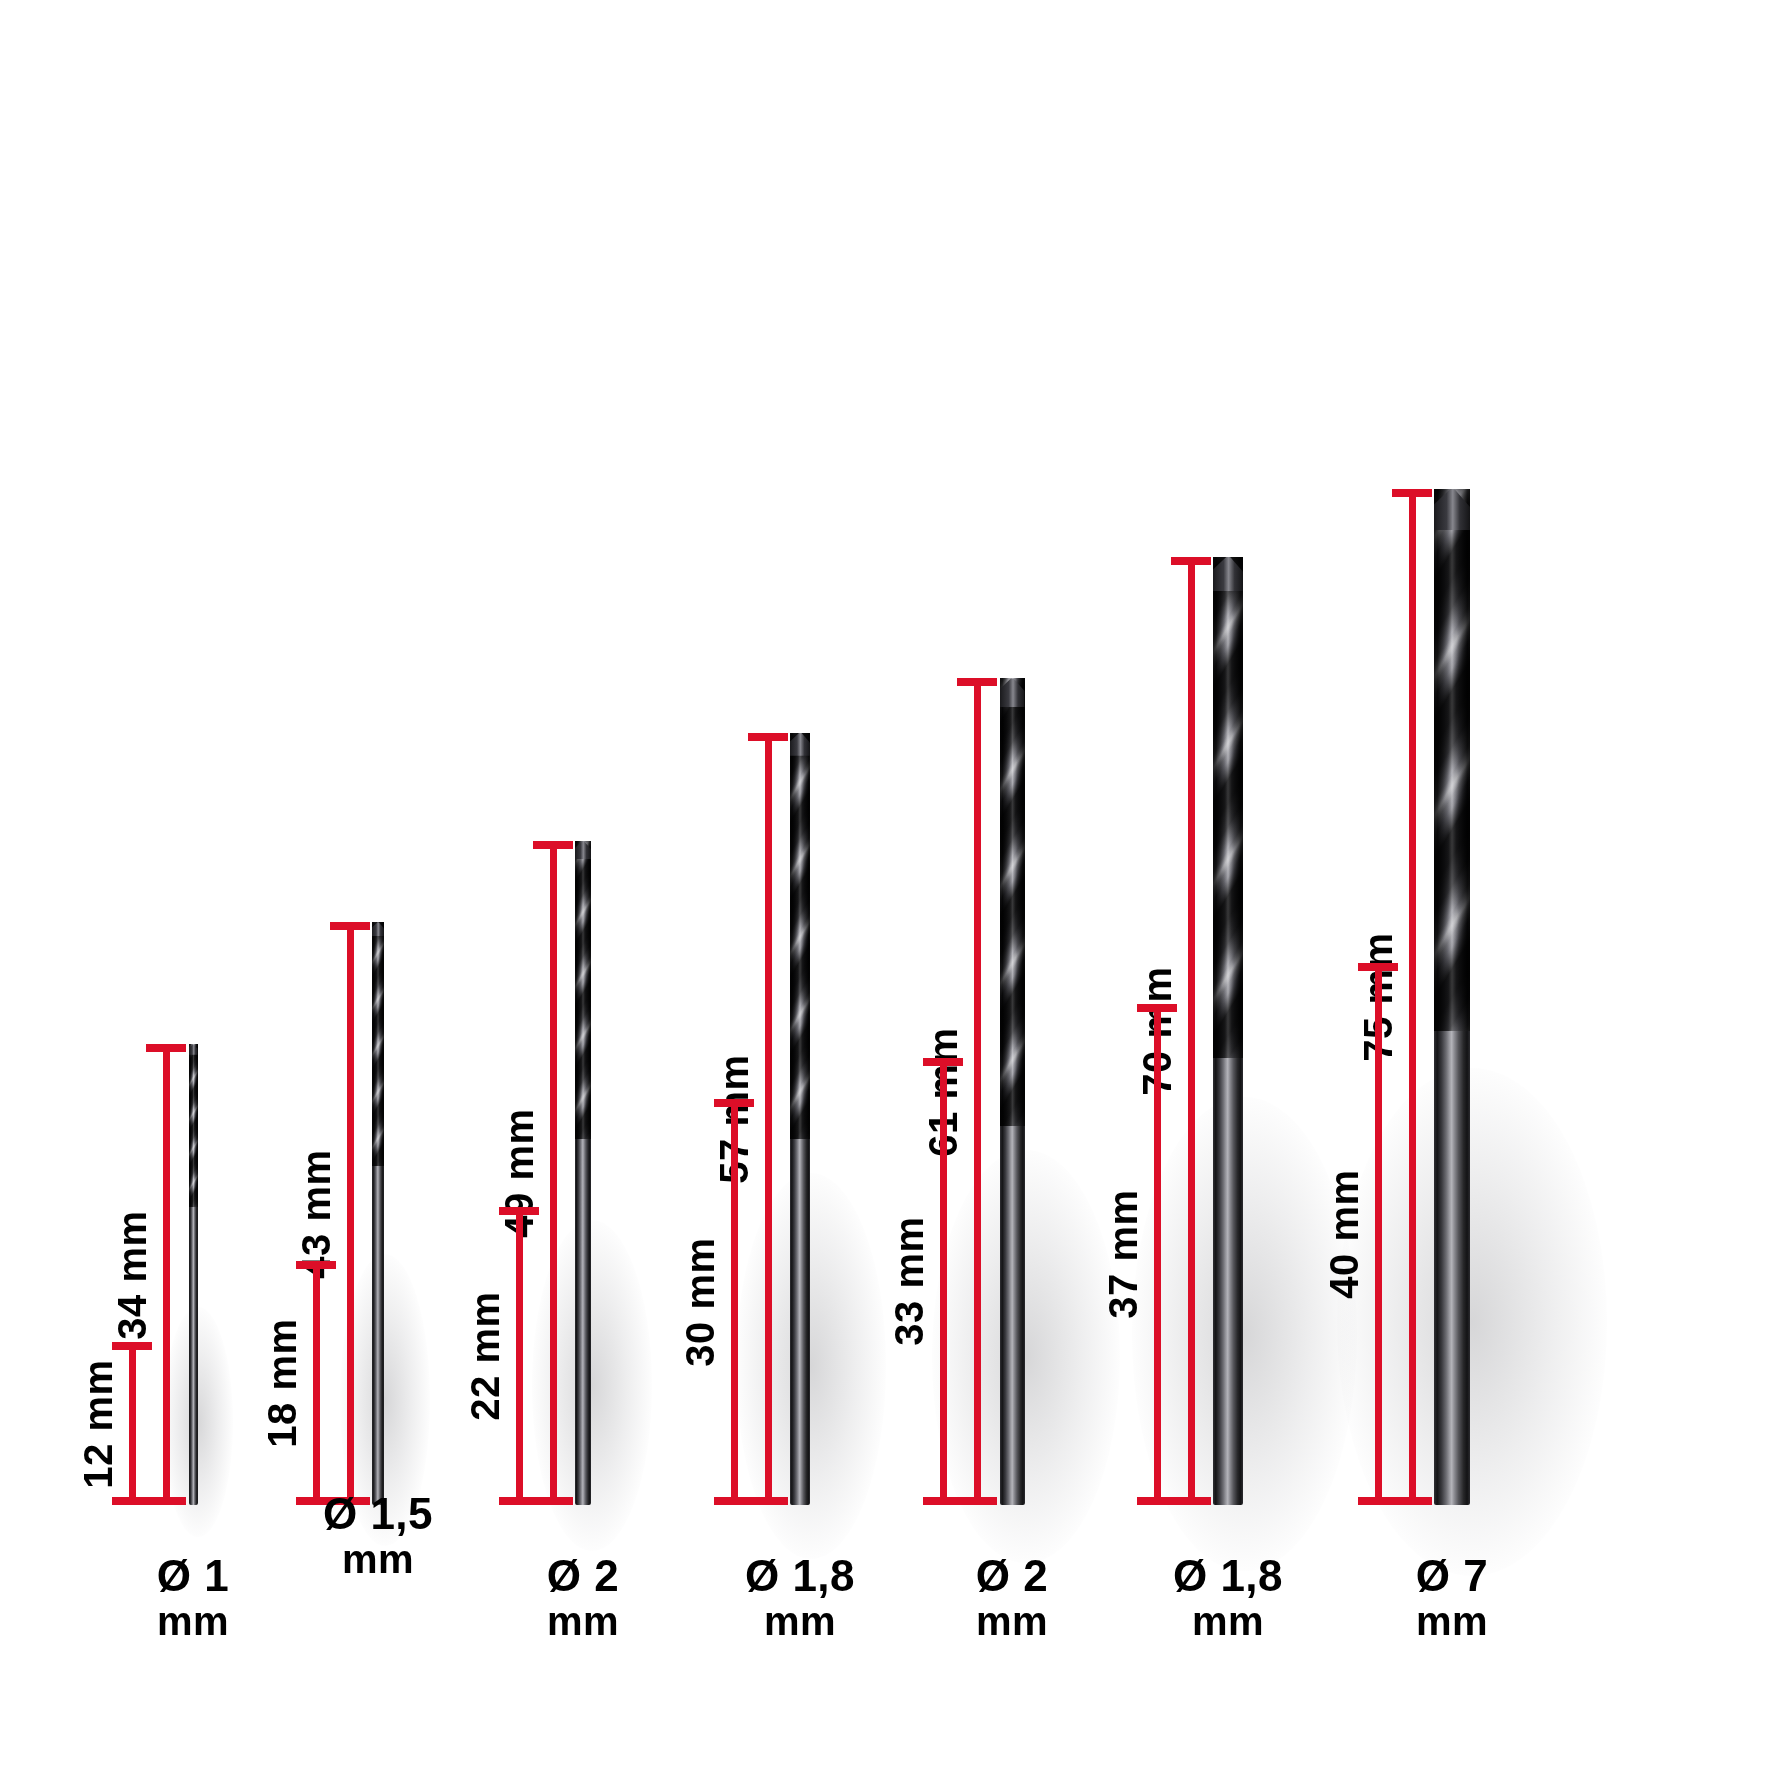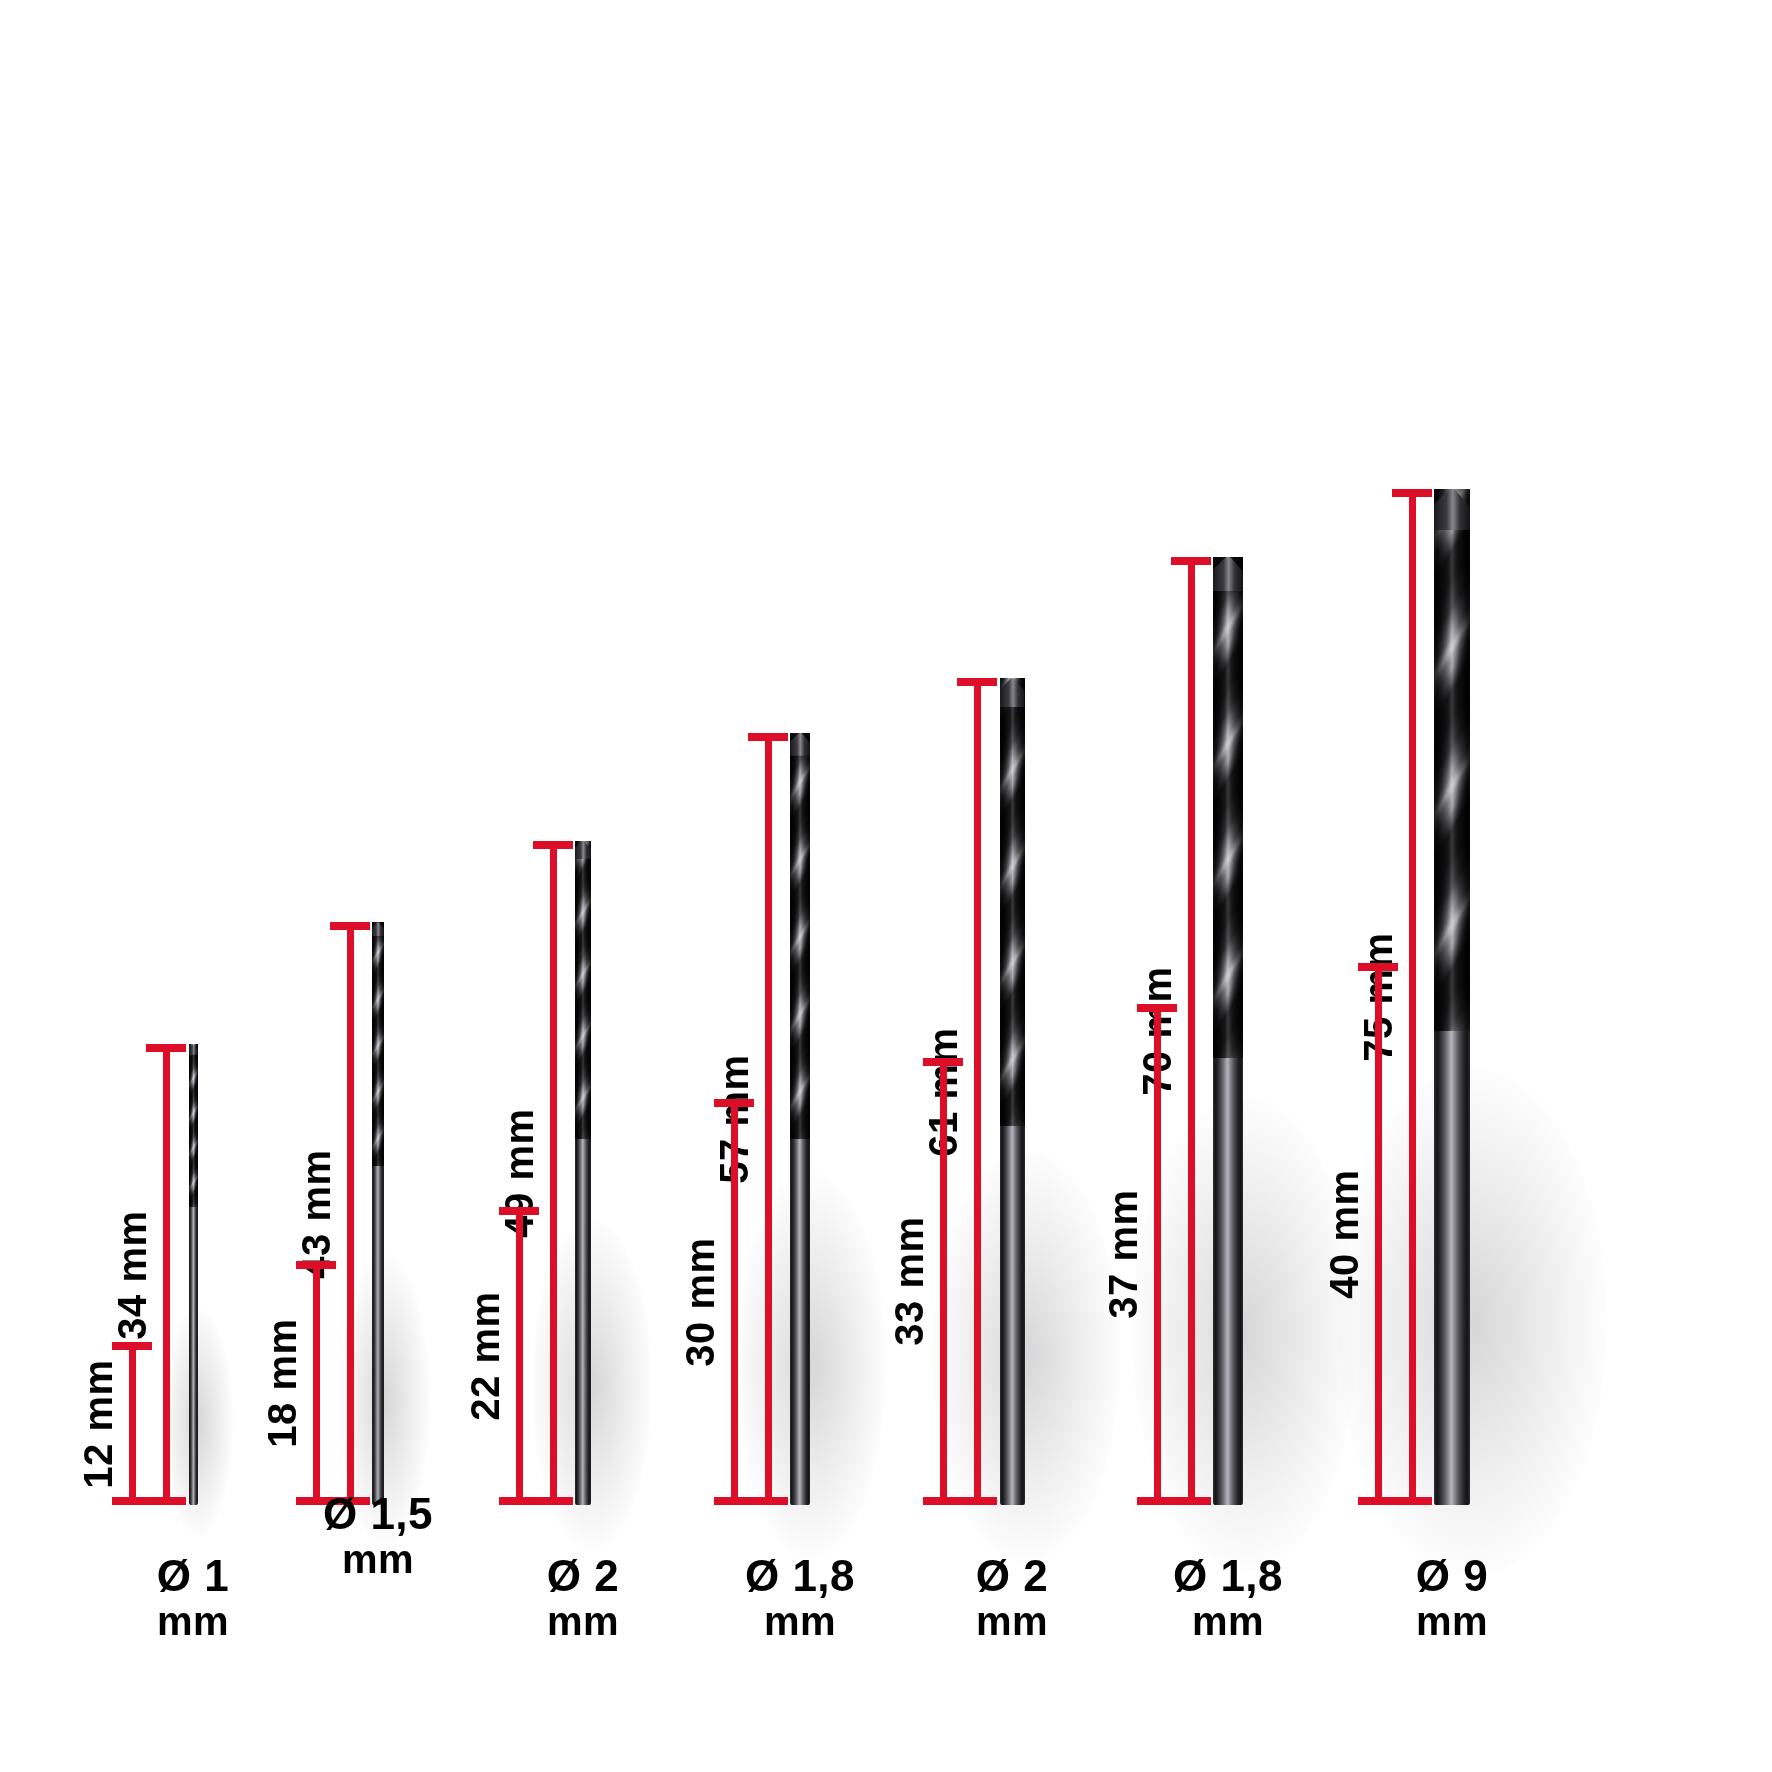--- a/index.html
+++ b/index.html
@@ -267,17 +267,17 @@
         <div class="cap bot"></div>
       </div>
       <div class="dimlabel" style="font-size: 40px; left: -54px; top: 996.875px; transform: rotate(-90deg) translate(-50%, -100%);">75 mm</div>
       <div class="dim" style="left: -74px; top: 963px; height: 542px; --red: #DC0E28;">
         <div class="stem"></div>
         <div class="cap top"></div>
         <div class="cap bot"></div>
       </div>
       <div class="dimlabel" style="font-size: 40px; left: -88px; top: 1234px; transform: rotate(-90deg) translate(-50%, -100%);">40 mm</div>
       <div class="caption" style="left: -130px; width: 260px; top: 1553px;">
-        <span class="d">Ø 9</span>
+        <span class="d">Ø 7</span>
         <span class="u">mm</span>
       </div>
     </div>
   </div>
 
 </body></html>

